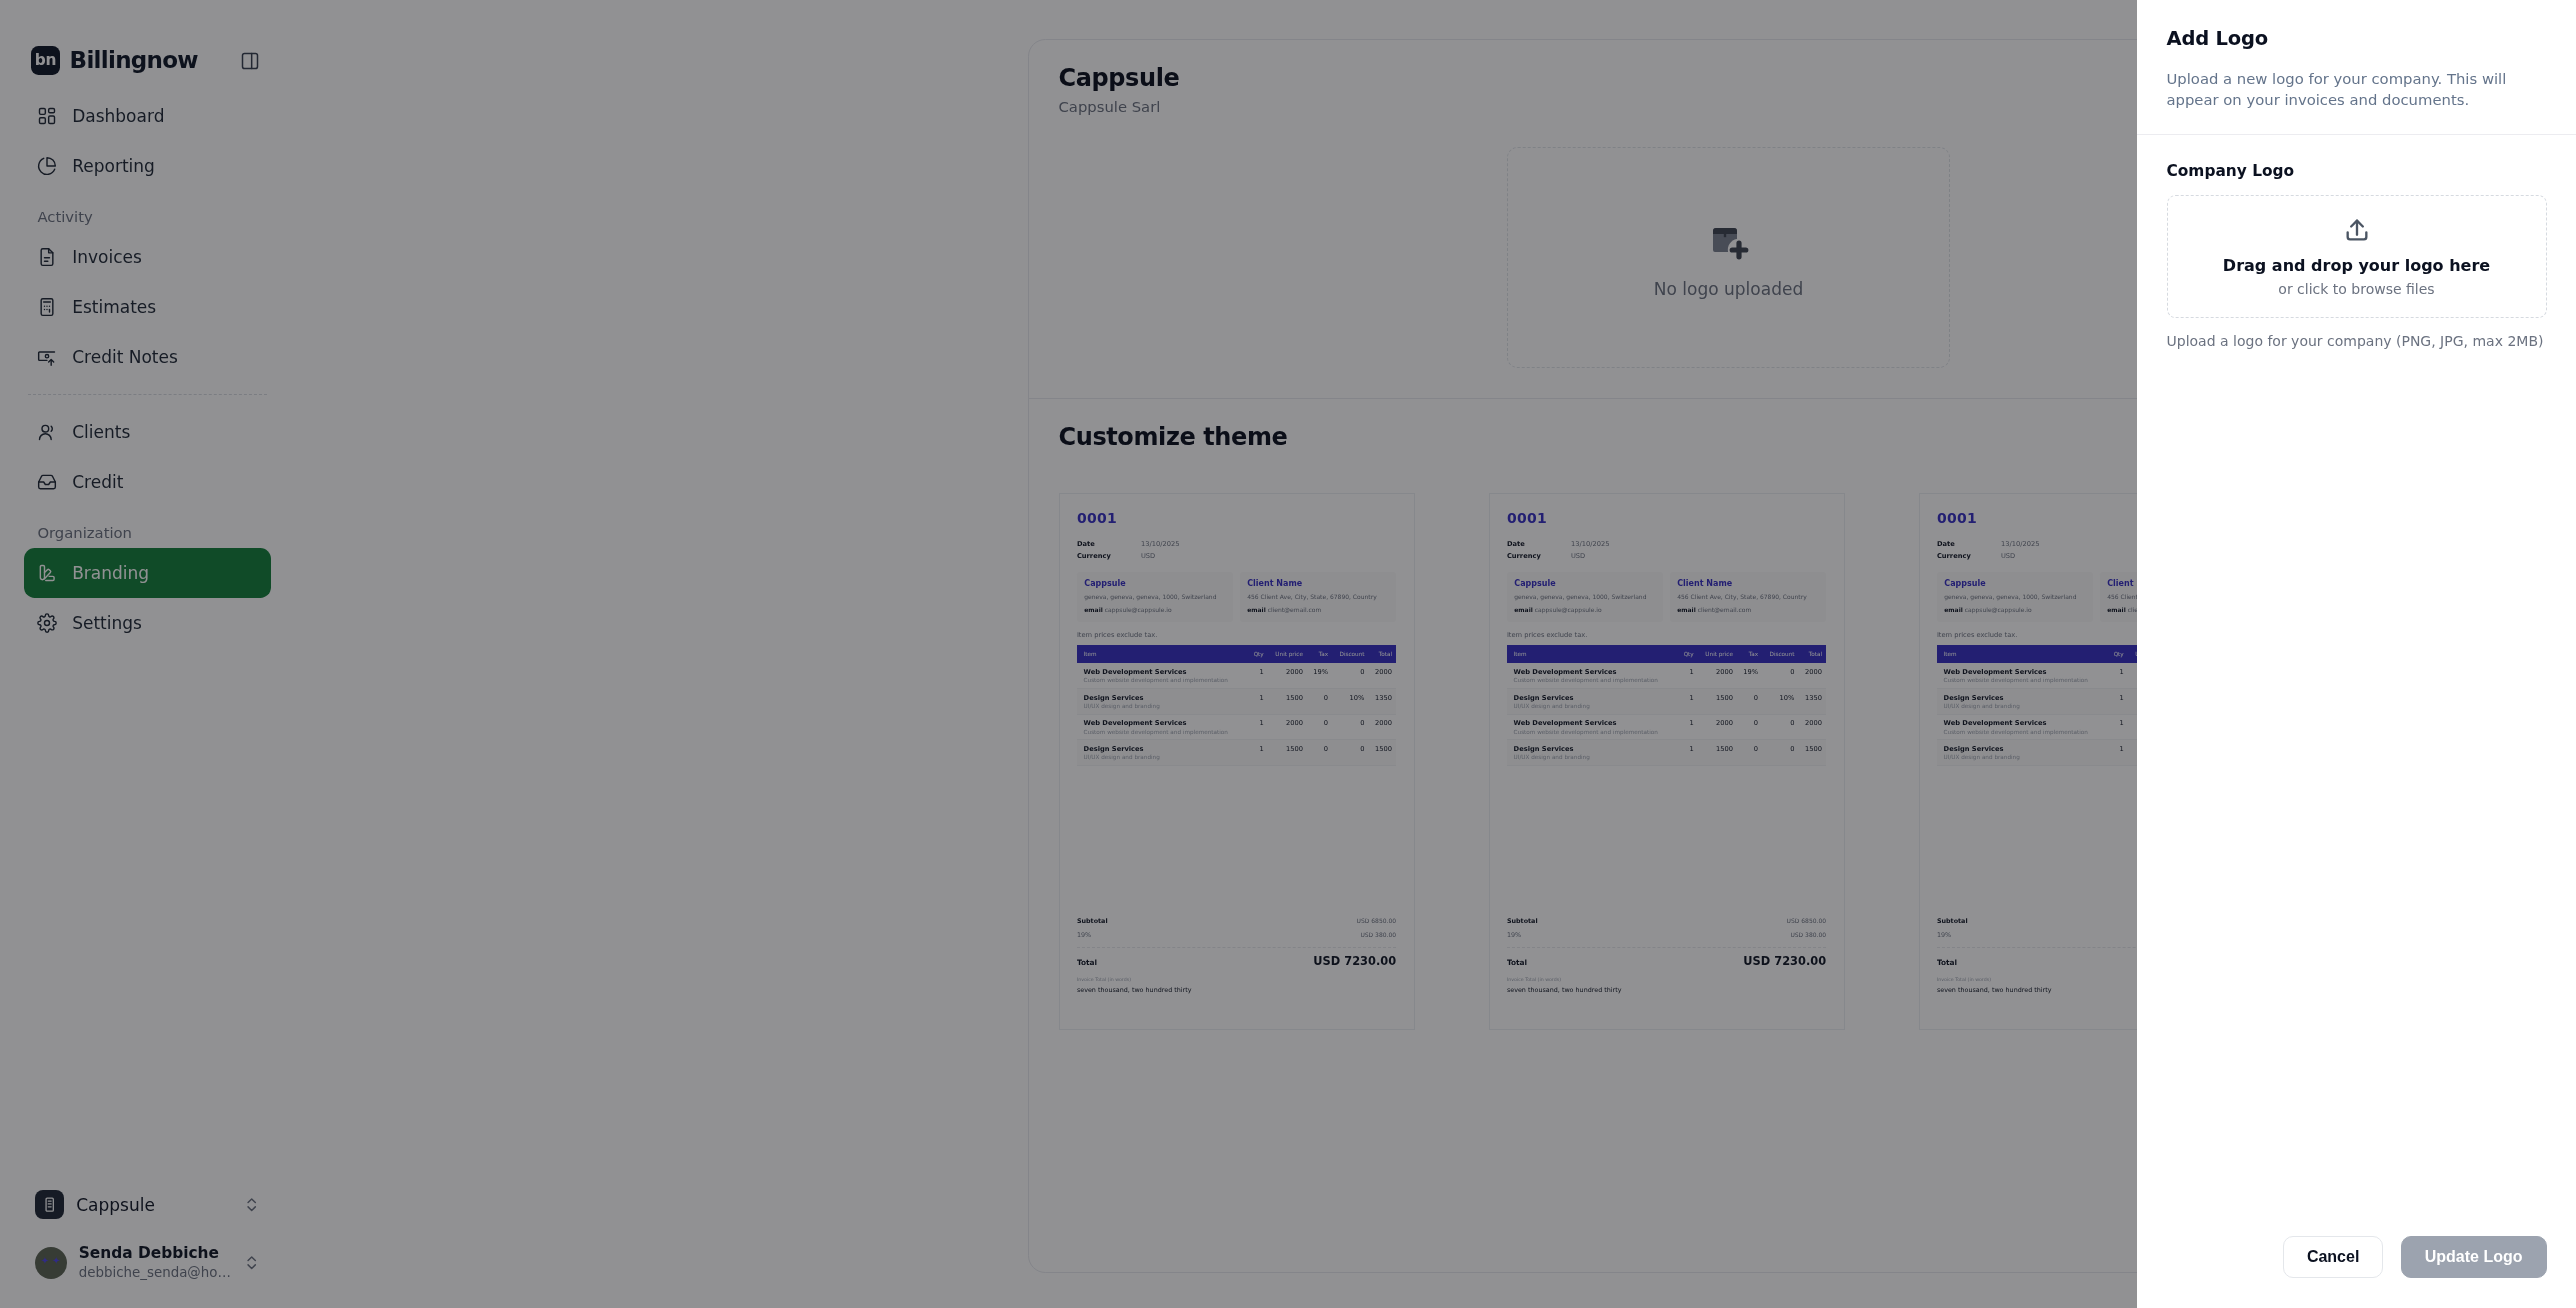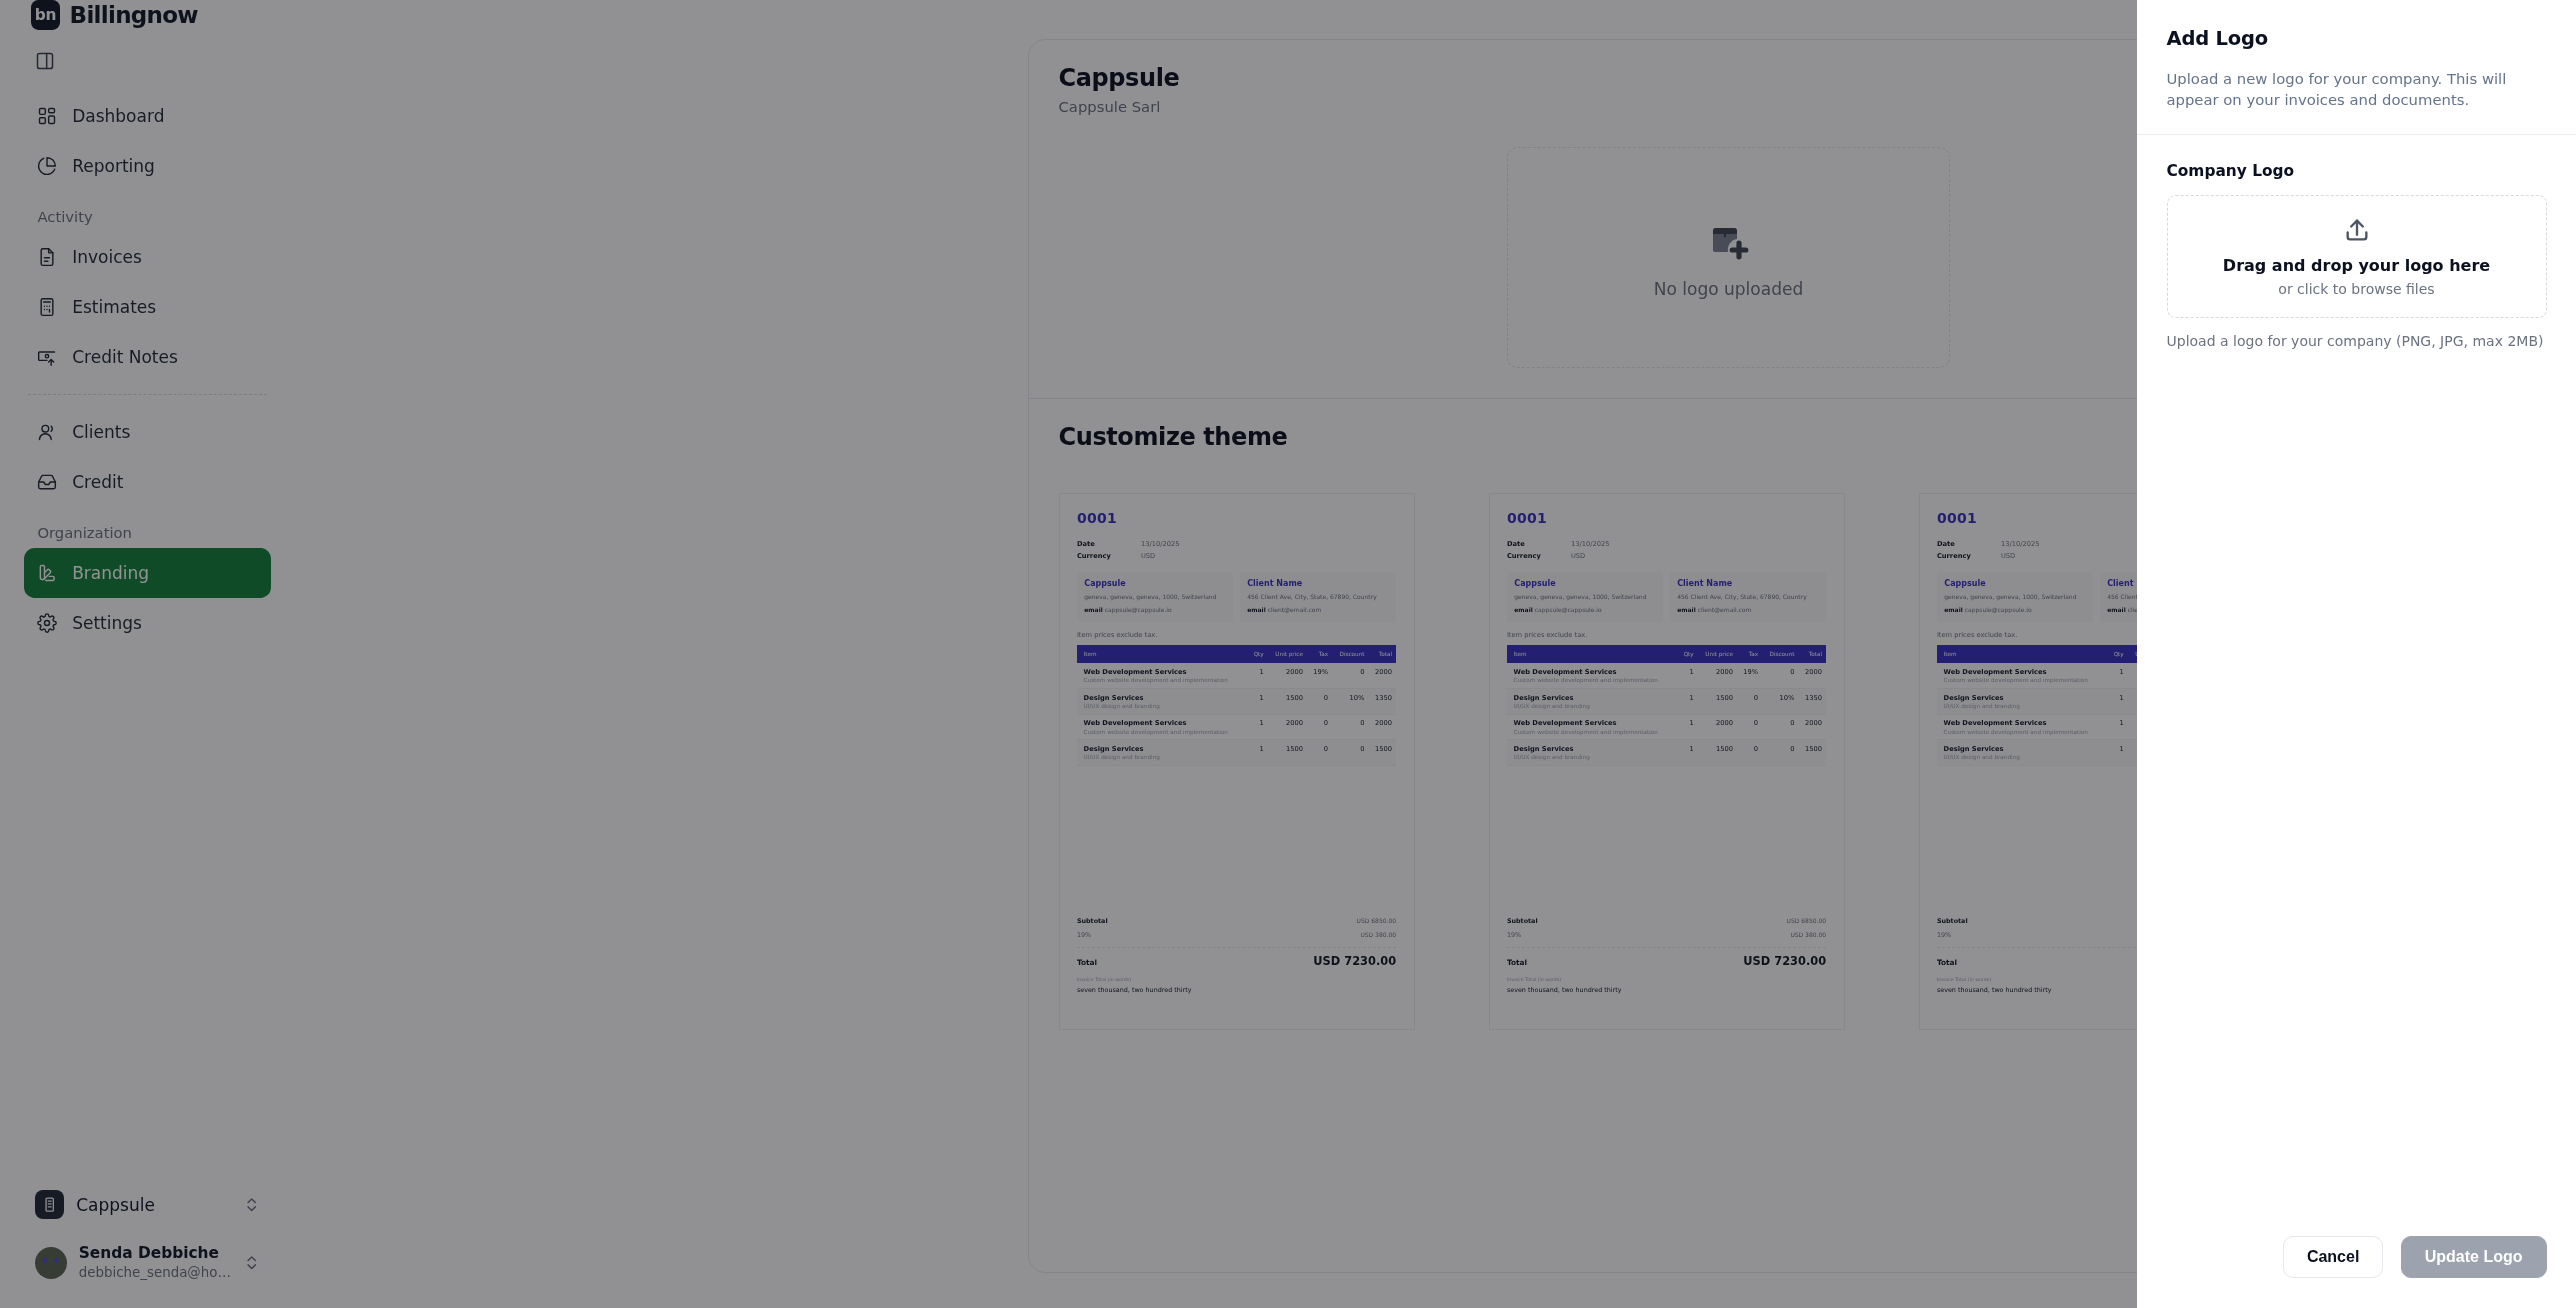--- a/index.html
+++ b/index.html
@@ -13,21 +13,21 @@
 
   
   #app { position: absolute; inset: 0; display: flex; background: #ffffff; }
 
   
   #sidebar {
     width: 295px; flex: 0 0 295px; height: 1309px;
     background: #ffffff; display: flex; flex-direction: column;
     padding: 0 24px;
   }
-  .sb-header { height: 75px; display: flex; align-items: flex-start; justify-content: space-between; padding: 0 6.7px; flex-direction: column; }
+  .sb-header { height: 75px; display: flex; align-items: flex-end; justify-content: space-between; padding: 0 6.7px; }
   .brand { display: flex; align-items: center; gap: 9.4px; }
   .brand-mark {
     width: 29.5px; height: 29.5px; border-radius: 7.4px; background: #101828;
     color: #fff; font-size: 15.4px; font-weight: 700; letter-spacing: -0.3px;
     display: flex; align-items: center; justify-content: center;
     font-family: "DejaVu Sans", sans-serif;
   }
   .brand-name { font-size: 23px; font-weight: 700; letter-spacing: -0.7px; color: #101828; }
   .collapse-btn { width: 28px; height: 28px; display: flex; align-items: center; justify-content: center; cursor: pointer; }
 

